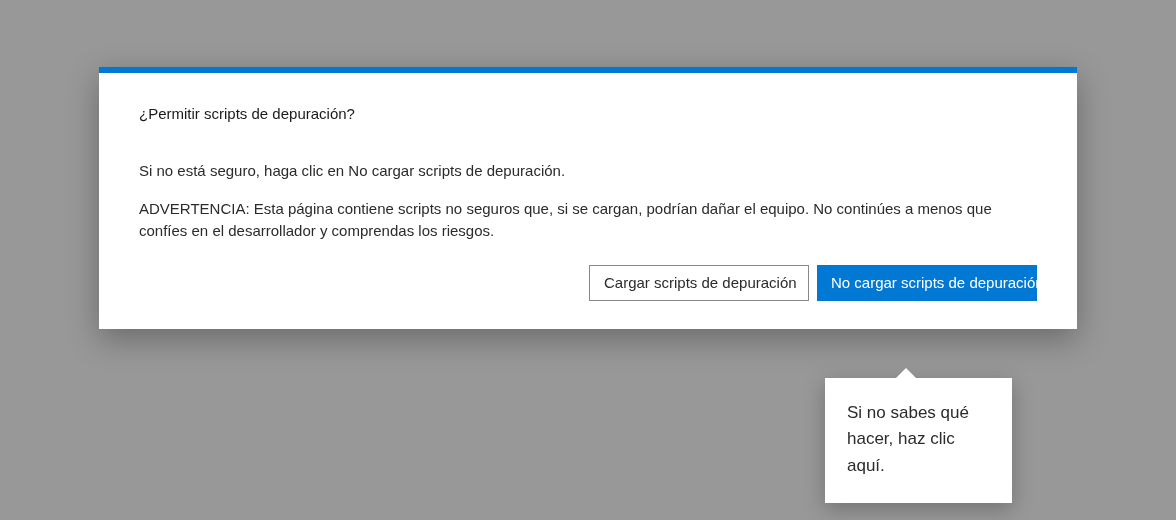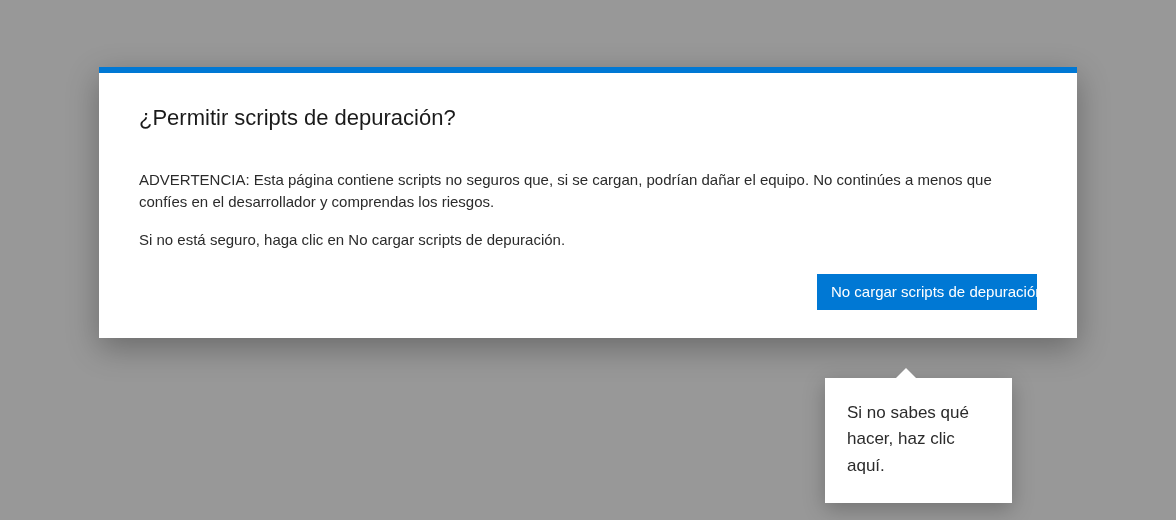--- a/index.html
+++ b/index.html
@@ -25,21 +25,21 @@
     }
     .dialog-topbar {
       height: 6px;
       background: #0078d4;
       width: 100%;
     }
     .dialog-content {
       padding: 32px 40px 28px 40px;
     }
     .dialog-title {
-      font-size: 22px;
+      font-size: 15px;
       font-weight: 400;
       color: #1a1a1a;
       margin-bottom: 38px;
     }
     .dialog-body {
       font-size: 15px;
       color: #2b2b2b;
       line-height: 1.45;
     }
     .dialog-body p {
@@ -98,24 +98,25 @@
     }
   </style>
 </head>
 <body>
 
 <div class="dialog">
   <div class="dialog-topbar"></div>
   <div class="dialog-content">
     <h1 class="dialog-title">¿Permitir scripts de depuración?</h1>
     <div class="dialog-body">
+      <p>Si no está seguro, haga clic en No cargar scripts de depuración.</p>
       <p>ADVERTENCIA: Esta página contiene scripts no seguros que, si se cargan, podrían dañar el equipo. No continúes a menos que confíes en el desarrollador y comprendas los riesgos.</p>
-      <p>Si no está seguro, haga clic en No cargar scripts de depuración.</p>
     </div>
     <div class="dialog-actions">
+      <button class="btn btn-secondary">Cargar scripts de depuración</button>
       <button class="btn btn-primary">No cargar scripts de depuración</button>
     </div>
   </div>
 </div>
 
 <div class="tooltip">
   <span>Si no sabes qué hacer, haz clic aquí.</span>
 </div>
 
 </body></html>

